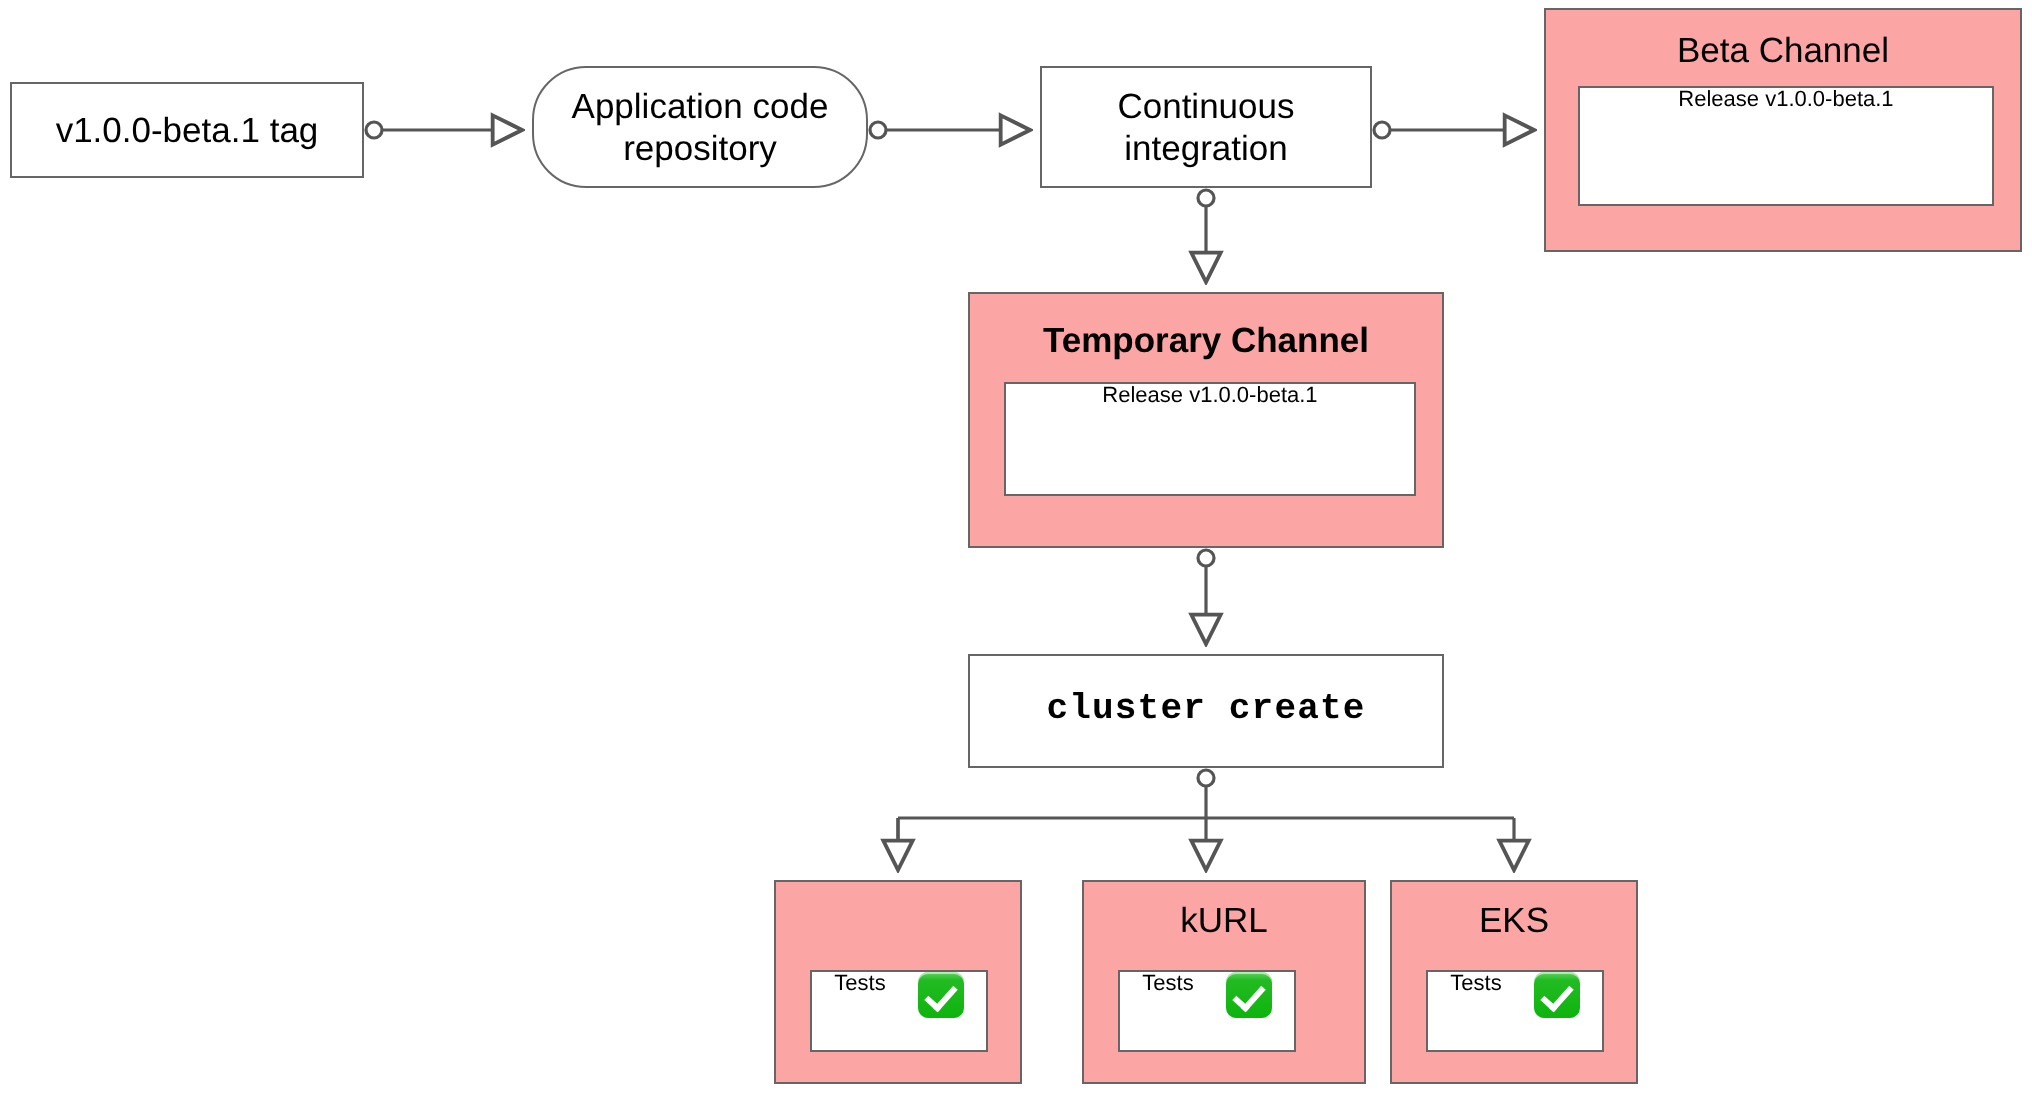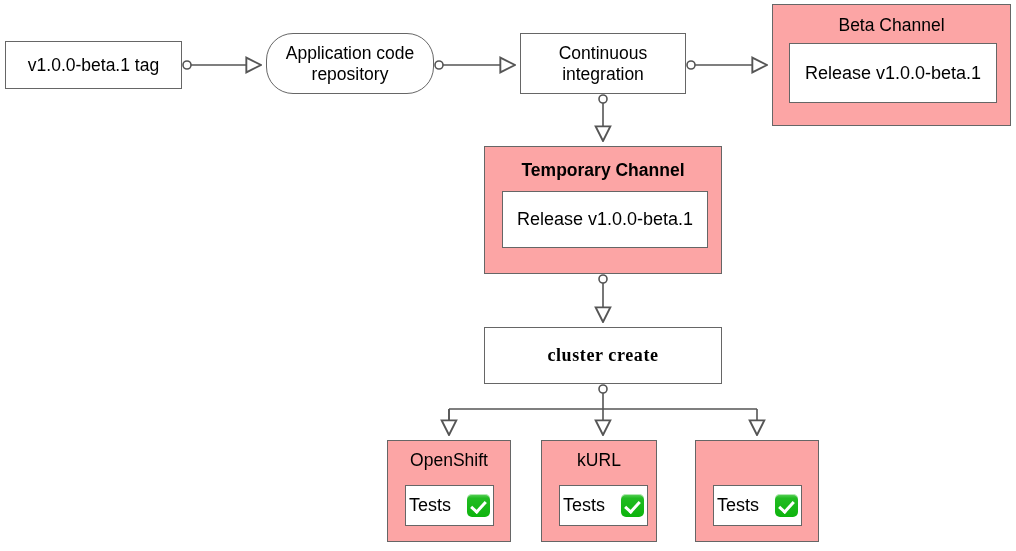--- a/index.html
+++ b/index.html
@@ -41,21 +41,21 @@
     line-height: 1.18;
   }
   .node-label {
     display: block;
     white-space: pre-line;
   }
   .plain-node {
     font-size: 17.5px;
   }
   .mono-node {
-    font-family: Liberation Serif, serif;
+    font-family: Liberation Mono, monospace;
     font-weight: bold;
     font-size: 18px;
     letter-spacing: 0.6px;
   }
   
   .group-node {
     display: block;
     position: absolute;
     box-sizing: border-box;
     border: 1.6px solid #666666;
@@ -69,23 +69,22 @@
     font-size: 17.5px;
     line-height: 1.15;
     color: #000000;
   }
   .inner-node {
     position: absolute;
     box-sizing: border-box;
     border: 1.6px solid #666666;
     background: #ffffff;
     display: flex;
-    align-items: center;
     justify-content: center;
-    font-size: 18px;
+    font-size: 11px;
     text-align: center;
   }
   .tests-inner {
     gap: 16px;
   }
   .check-icon {
     display: inline-block;
     width: 23px;
     height: 23px;
     border-radius: 5px;
@@ -180,35 +179,35 @@
     <div class="inner-node" style="left:17px; top:44px; width:206px; height:57px;">
       <span>Release v1.0.0-beta.1</span>
     </div>
   </div>
 
   <div class="node mono-node" style="left:484px; top:327px; width:238px; height:57px;">
     <span class="node-label">cluster create</span>
   </div>
 
   <div class="group-node" style="left:387px; top:440px; width:124px; height:102px;">
-    <div class="group-title" style="top:9px;">OpenShift</div>
     <div class="inner-node tests-inner" style="left:17px; top:44px; width:89px; height:41px;">
       <span>Tests</span>
       <span class="check-icon"></span>
     </div>
   </div>
 
-  <div class="group-node" style="left:541px; top:440px; width:116px; height:102px;">
+  <div class="group-node" style="left:541px; top:440px; width:142px; height:102px;">
     <div class="group-title" style="top:9px;">kURL</div>
     <div class="inner-node tests-inner" style="left:17px; top:44px; width:89px; height:41px;">
       <span>Tests</span>
       <span class="check-icon"></span>
     </div>
   </div>
 
   <div class="group-node" style="left:695px; top:440px; width:124px; height:102px;">
+    <div class="group-title" style="top:9px;">EKS</div>
     <div class="inner-node tests-inner" style="left:17px; top:44px; width:89px; height:41px;">
       <span>Tests</span>
       <span class="check-icon"></span>
     </div>
   </div>
 
 </div>
 
 </body></html>

